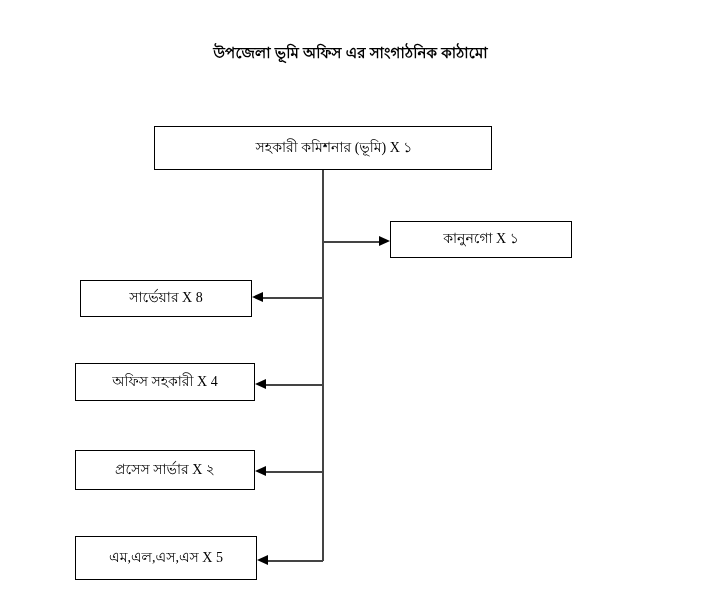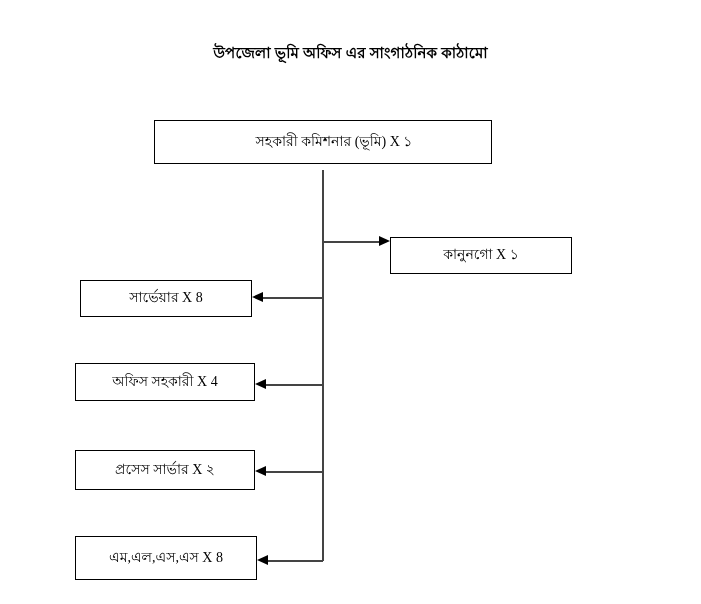--- a/index.html
+++ b/index.html
@@ -91,37 +91,37 @@
 
   <div class="hline" style="left:266px; top:384px; width:57px;"></div>
   <div class="arrow-left" style="left:255px; top:379px;"></div>
 
   <div class="hline" style="left:266px; top:471px; width:57px;"></div>
   <div class="arrow-left" style="left:255px; top:466px;"></div>
 
   <div class="hline" style="left:268px; top:560px; width:55px;"></div>
   <div class="arrow-left" style="left:257px; top:555px;"></div>
 
-  <div class="node" style="left:154px; top:120px; width:338px; height:44px;padding-left:28px;">
+  <div class="node" style="left:154px; top:126px; width:338px; height:44px;padding-left:28px;">
     <span>সহকারী কমিশনার (ভূমি) X ১</span>
   </div>
 
-  <div class="node" style="left:390px; top:221px; width:182px; height:37px;margin-top:16px;">
+  <div class="node" style="left:390px; top:221px; width:182px; height:37px;">
     <span>কানুনগো  X ১</span>
   </div>
 
   <div class="node" style="left:80px; top:280px; width:172px; height:37px;">
     <span>সার্ভেয়ার X 8</span>
   </div>
 
   <div class="node" style="left:75px; top:363px; width:180px; height:38px;">
     <span>অফিস সহকারী X 4</span>
   </div>
 
   <div class="node" style="left:75px; top:450px; width:180px; height:40px;align-items:center;">
     <span>প্রসেস সার্ভার  X ২</span>
   </div>
 
   <div class="node" style="left:75px; top:536px; width:182px; height:44px;">
-    <span>এম,এল,এস,এস X 8</span>
+    <span>এম,এল,এস,এস X 5</span>
   </div>
 
 </div>
 
 </body></html>

